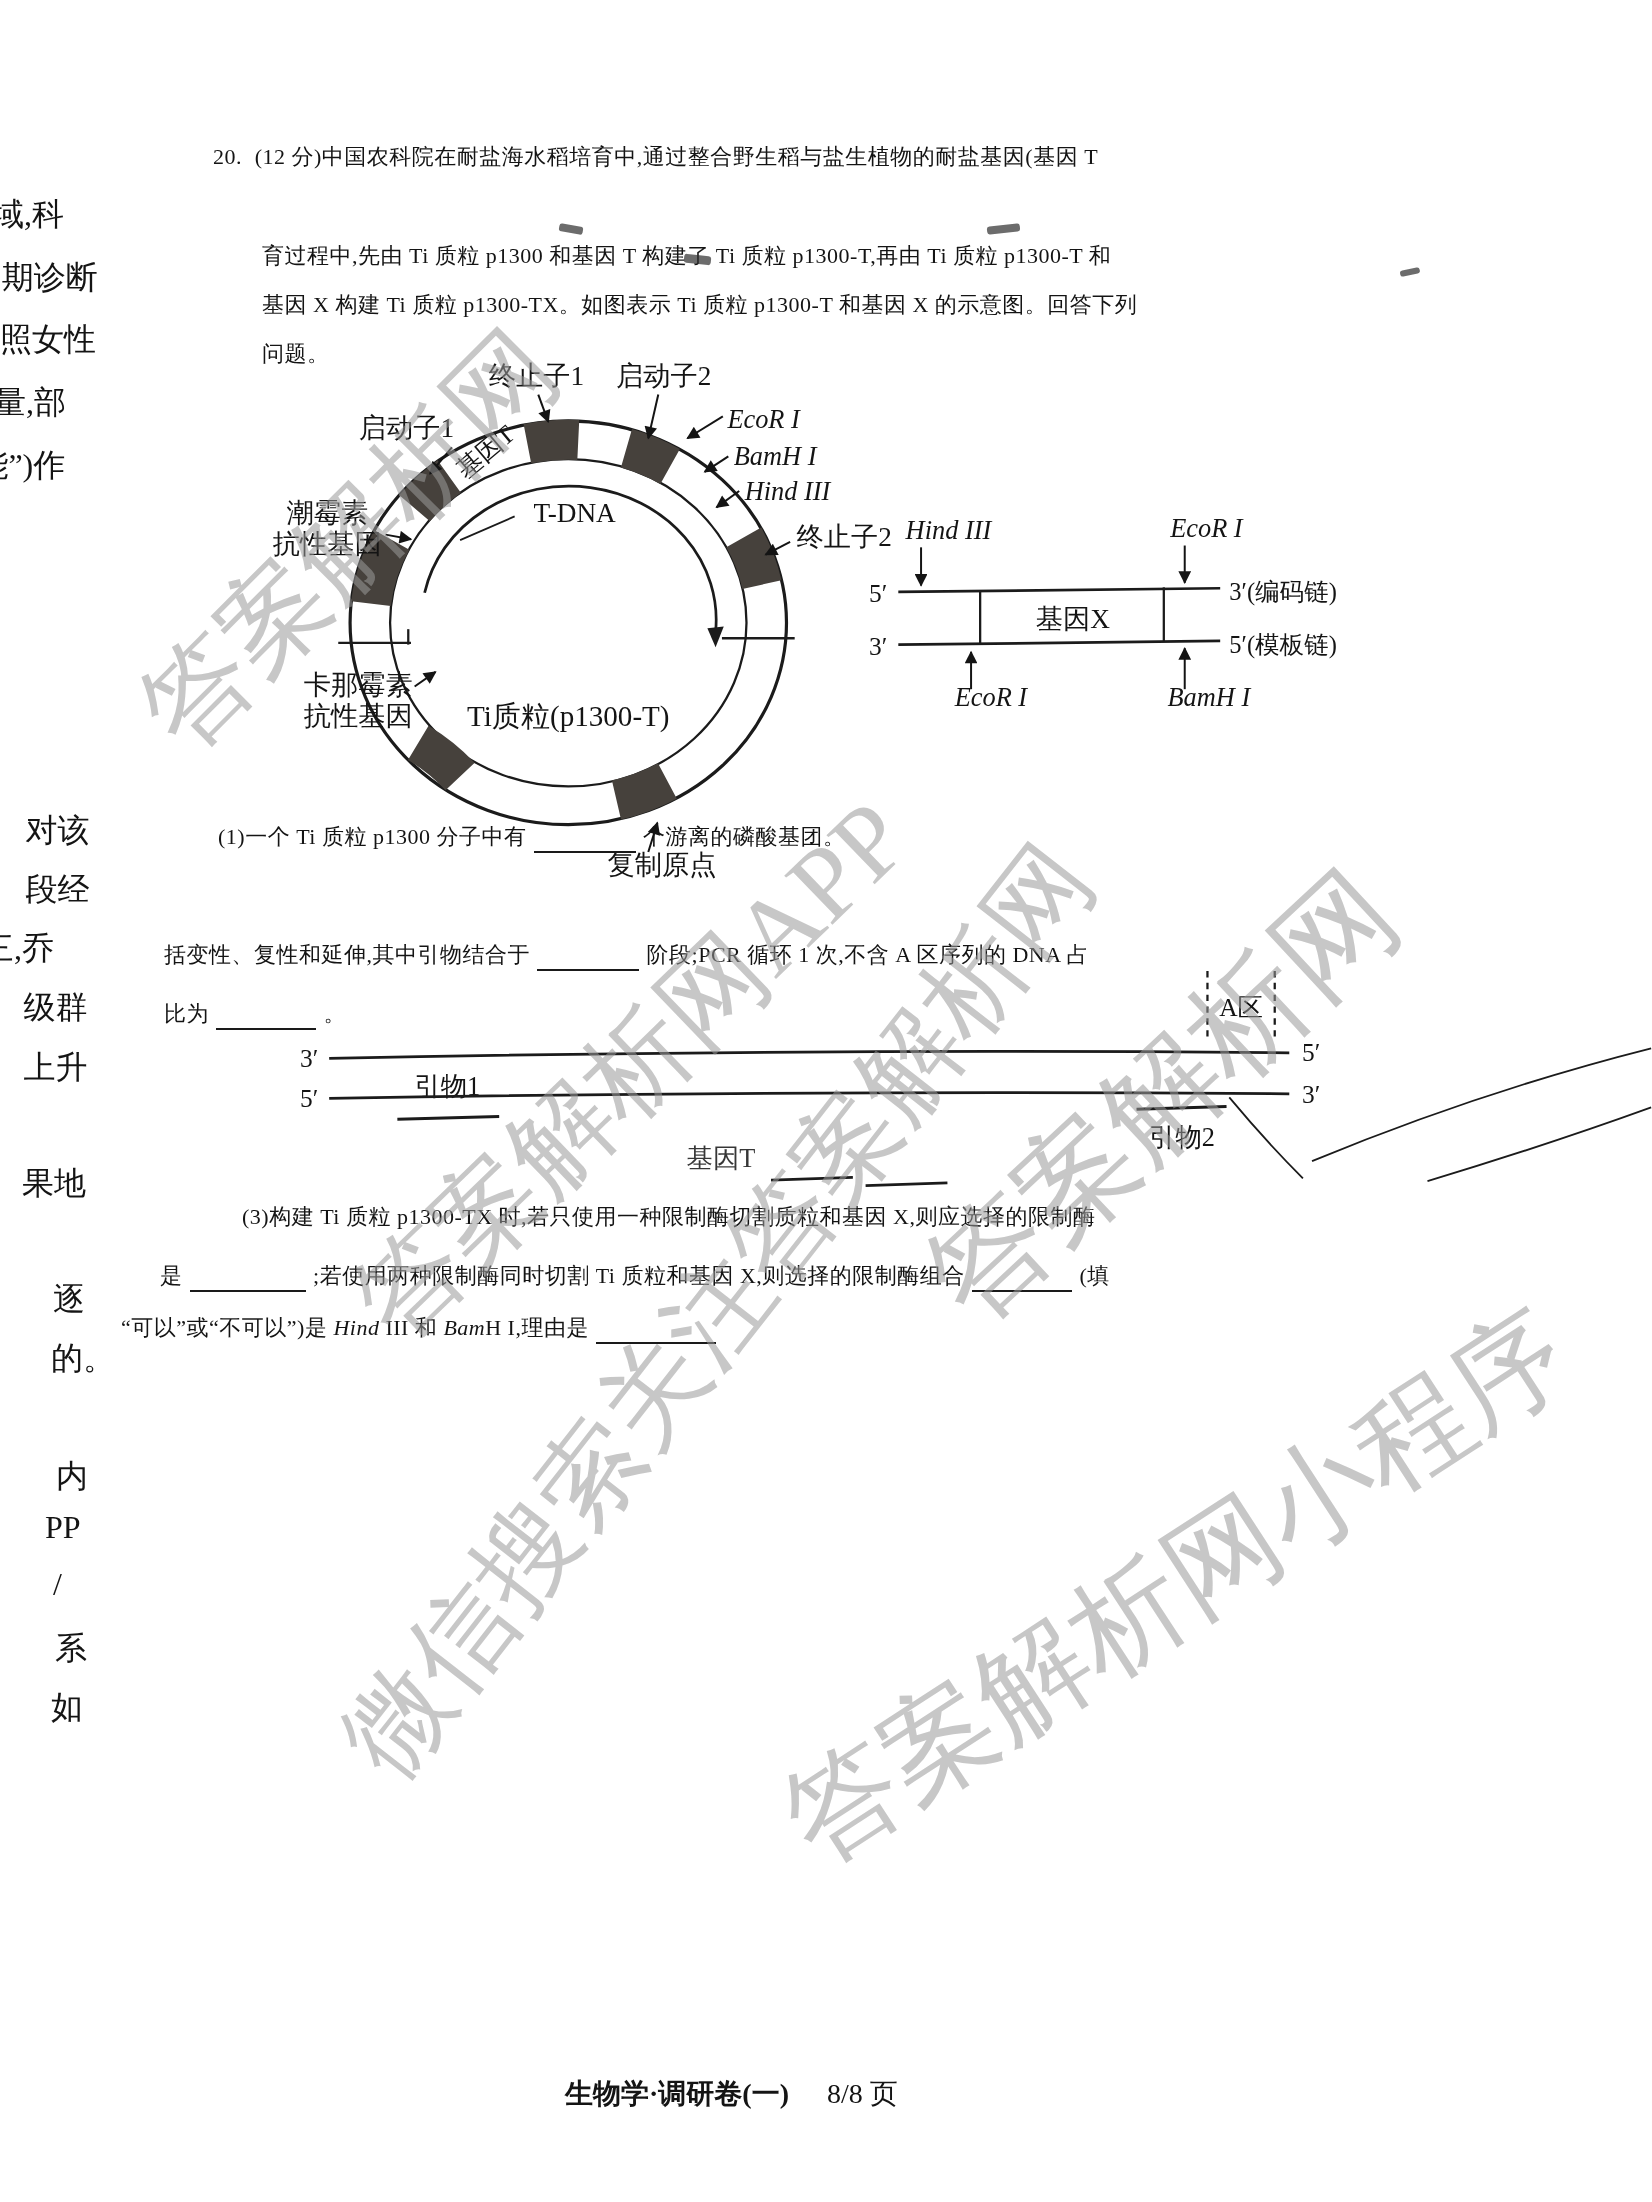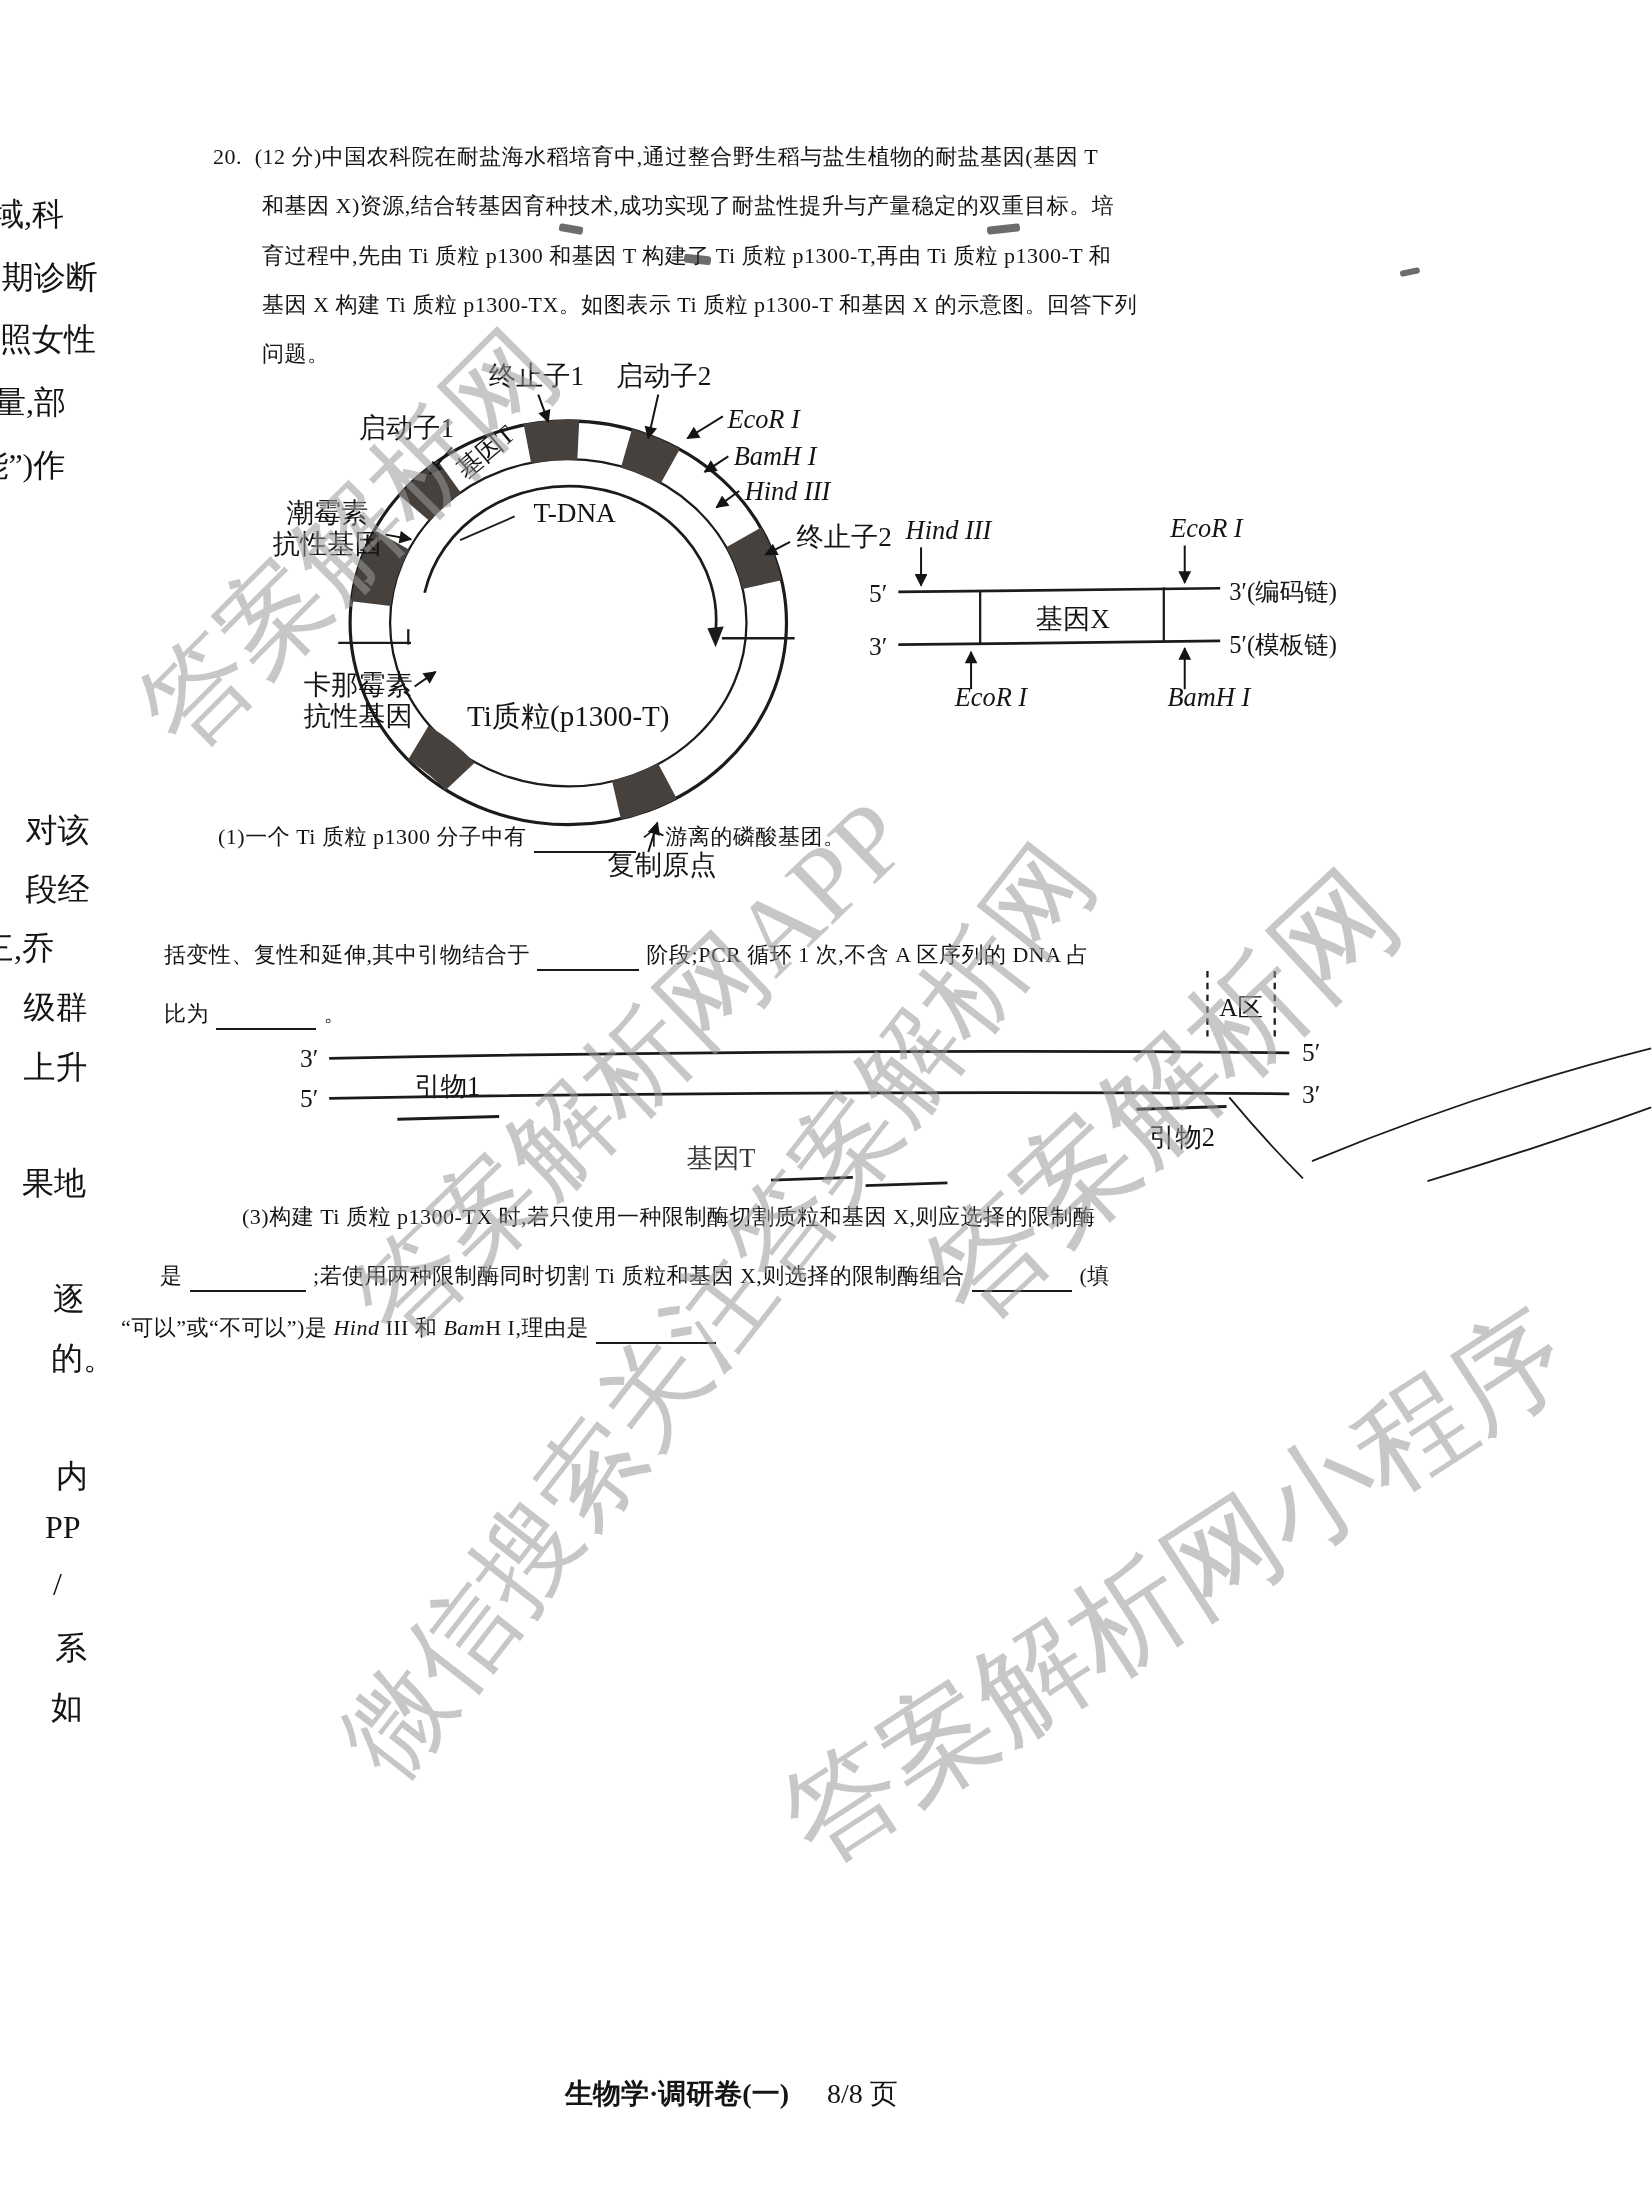--- a/index.html
+++ b/index.html
@@ -41,21 +41,20 @@
   <span class="mfrag" style="top:1162px;left:22px">果地</span>
   <span class="mfrag" style="top:1278px;left:53px">逐</span>
   <span class="mfrag" style="top:1337px;left:51px">的。</span>
   <span class="mfrag" style="top:1455px;left:56px">内</span>
   <span class="mfrag" style="top:1509px;left:45px">PP</span>
   <span class="mfrag" style="top:1566px;left:53px">/</span>
   <span class="mfrag" style="top:1627px;left:55px">系</span>
   <span class="mfrag" style="top:1686px;left:51px">如</span>
 
   <div class="tline" style="top:136px;left:213px"><span class="qnum">20.</span><span>(12 分)中国农科院在耐盐海水稻培育中,通过整合野生稻与盐生植物的耐盐基因(基因 T</span></div>
-  <div class="tline" style="top:185px;left:262px">和基因 X)资源,结合转基因育种技术,成功实现了耐盐性提升与产量稳定的双重目标。培</div>
   <div class="tline" style="top:235px;left:262px">育过程中,先由 Ti 质粒 p1300 和基因 T 构建了 Ti 质粒 p1300-T,再由 Ti 质粒 p1300-T 和</div>
   <div class="tline" style="top:284px;left:262px">基因 X 构建 Ti 质粒 p1300-TX。如图表示 Ti 质粒 p1300-T 和基因 X 的示意图。回答下列</div>
   <div class="tline" style="top:333px;left:262px">问题。</div>
 
   <div class="tline" style="top:816px;left:218px"><span>(1)一个 Ti 质粒 p1300 分子中有</span><span class="blank" style="width:102px"></span><span>个游离的磷酸基团。</span></div>
 
   <div class="tline" style="top:934px;left:164px"><span>括变性、复性和延伸,其中引物结合于</span><span class="blank" style="width:102px"></span><span>阶段;PCR 循环 1 次,不含 A 区序列的 DNA 占</span></div>
   <div class="tline" style="top:993px;left:164px"><span>比为</span><span class="blank" style="width:100px"></span><span>。</span></div>
 
   <div class="tline" style="top:1196px;left:242px">(3)构建 Ti 质粒 p1300-TX 时,若只使用一种限制酶切割质粒和基因 X,则应选择的限制酶</div>

